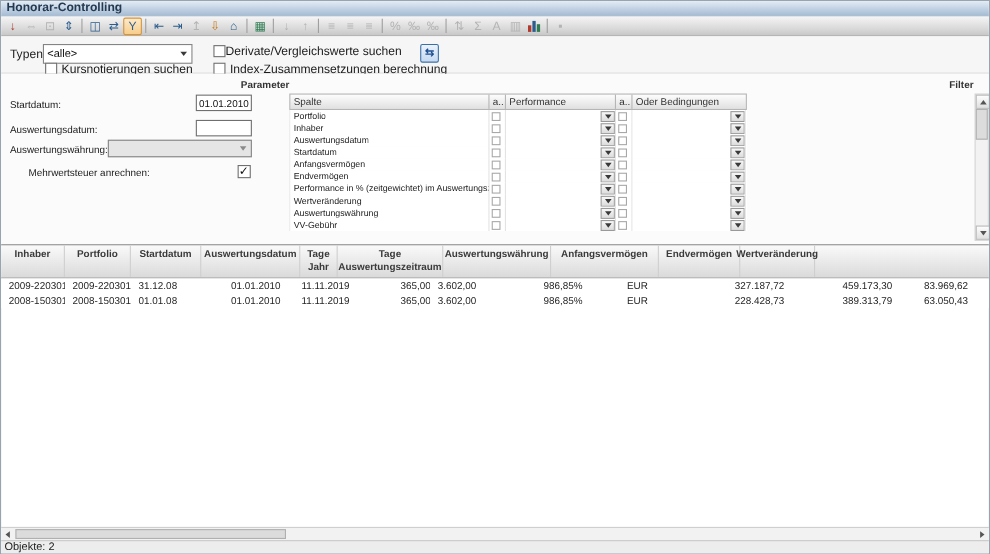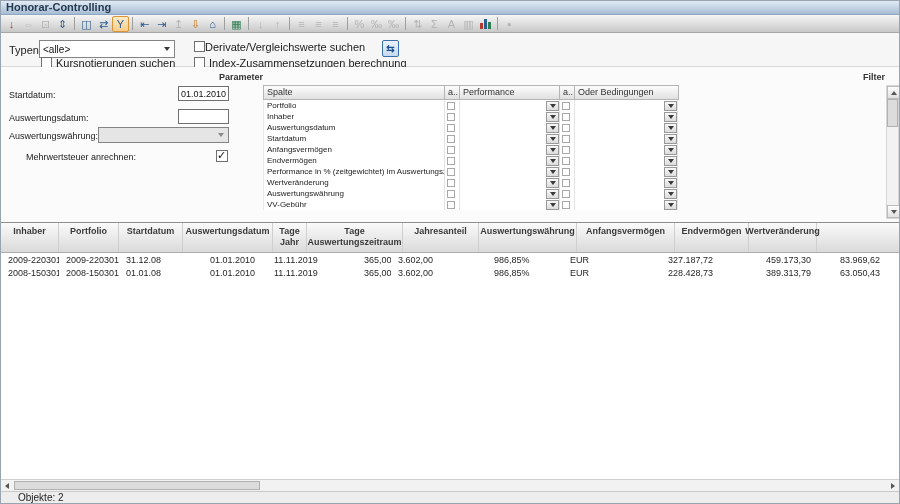--- a/index.html
+++ b/index.html
@@ -77,21 +77,21 @@
 
   
   .h-scroll{position:absolute;left:0;top:478px;width:898px;height:12px;background:#f2f2f2;border-top:1px solid #cfcfcf;box-sizing:border-box;}
   .h-btn{position:absolute;top:1px;width:10px;height:9px;display:flex;align-items:center;justify-content:center;cursor:pointer;}
   .h-btn.left{left:1px;}
   .h-btn.right{right:1px;}
   .h-thumb{position:absolute;left:13px;top:1px;width:246px;height:9px;background:#dcdcdc;border:1px solid #b0b0b0;box-sizing:border-box;cursor:grab;}
 
   
   .statusbar{position:absolute;left:0;top:490px;width:898px;height:12px;background:#ededed;border-top:1px solid #c9c9c9;box-sizing:content-box;}
-  .statusbar span{font-size:10px;line-height:12px;padding-left:17px;color:#222;display:block;}
+  .statusbar span{font-size:10px;line-height:12px;padding-left:3px;color:#222;display:block;}
 </style>
 </head>
 <body>
 
 <div class="window">
 
   <div class="titlebar">
     <span>Honorar-Controlling</span>
   </div>
 
@@ -513,23 +513,20 @@
       <div class="res-h" style="width: 90px;">
         <span>Auswertungsdatum</span>
       </div>
       <div class="res-h" style="width: 34px;">
         <span>Tage
 Jahr</span>
       </div>
       <div class="res-h" style="width: 96px;">
         <span>Tage
 Auswertungszeitraum</span>
-      </div>
-      <div class="res-h" style="width: 76px;">
-        <span>Jahresanteil</span>
       </div>
       <div class="res-h" style="width: 98px;">
         <span>Auswertungswährung</span>
       </div>
       <div class="res-h" style="width: 98px;">
         <span>Anfangsvermögen</span>
       </div>
       <div class="res-h" style="width: 74px;">
         <span>Endvermögen</span>
       </div>

